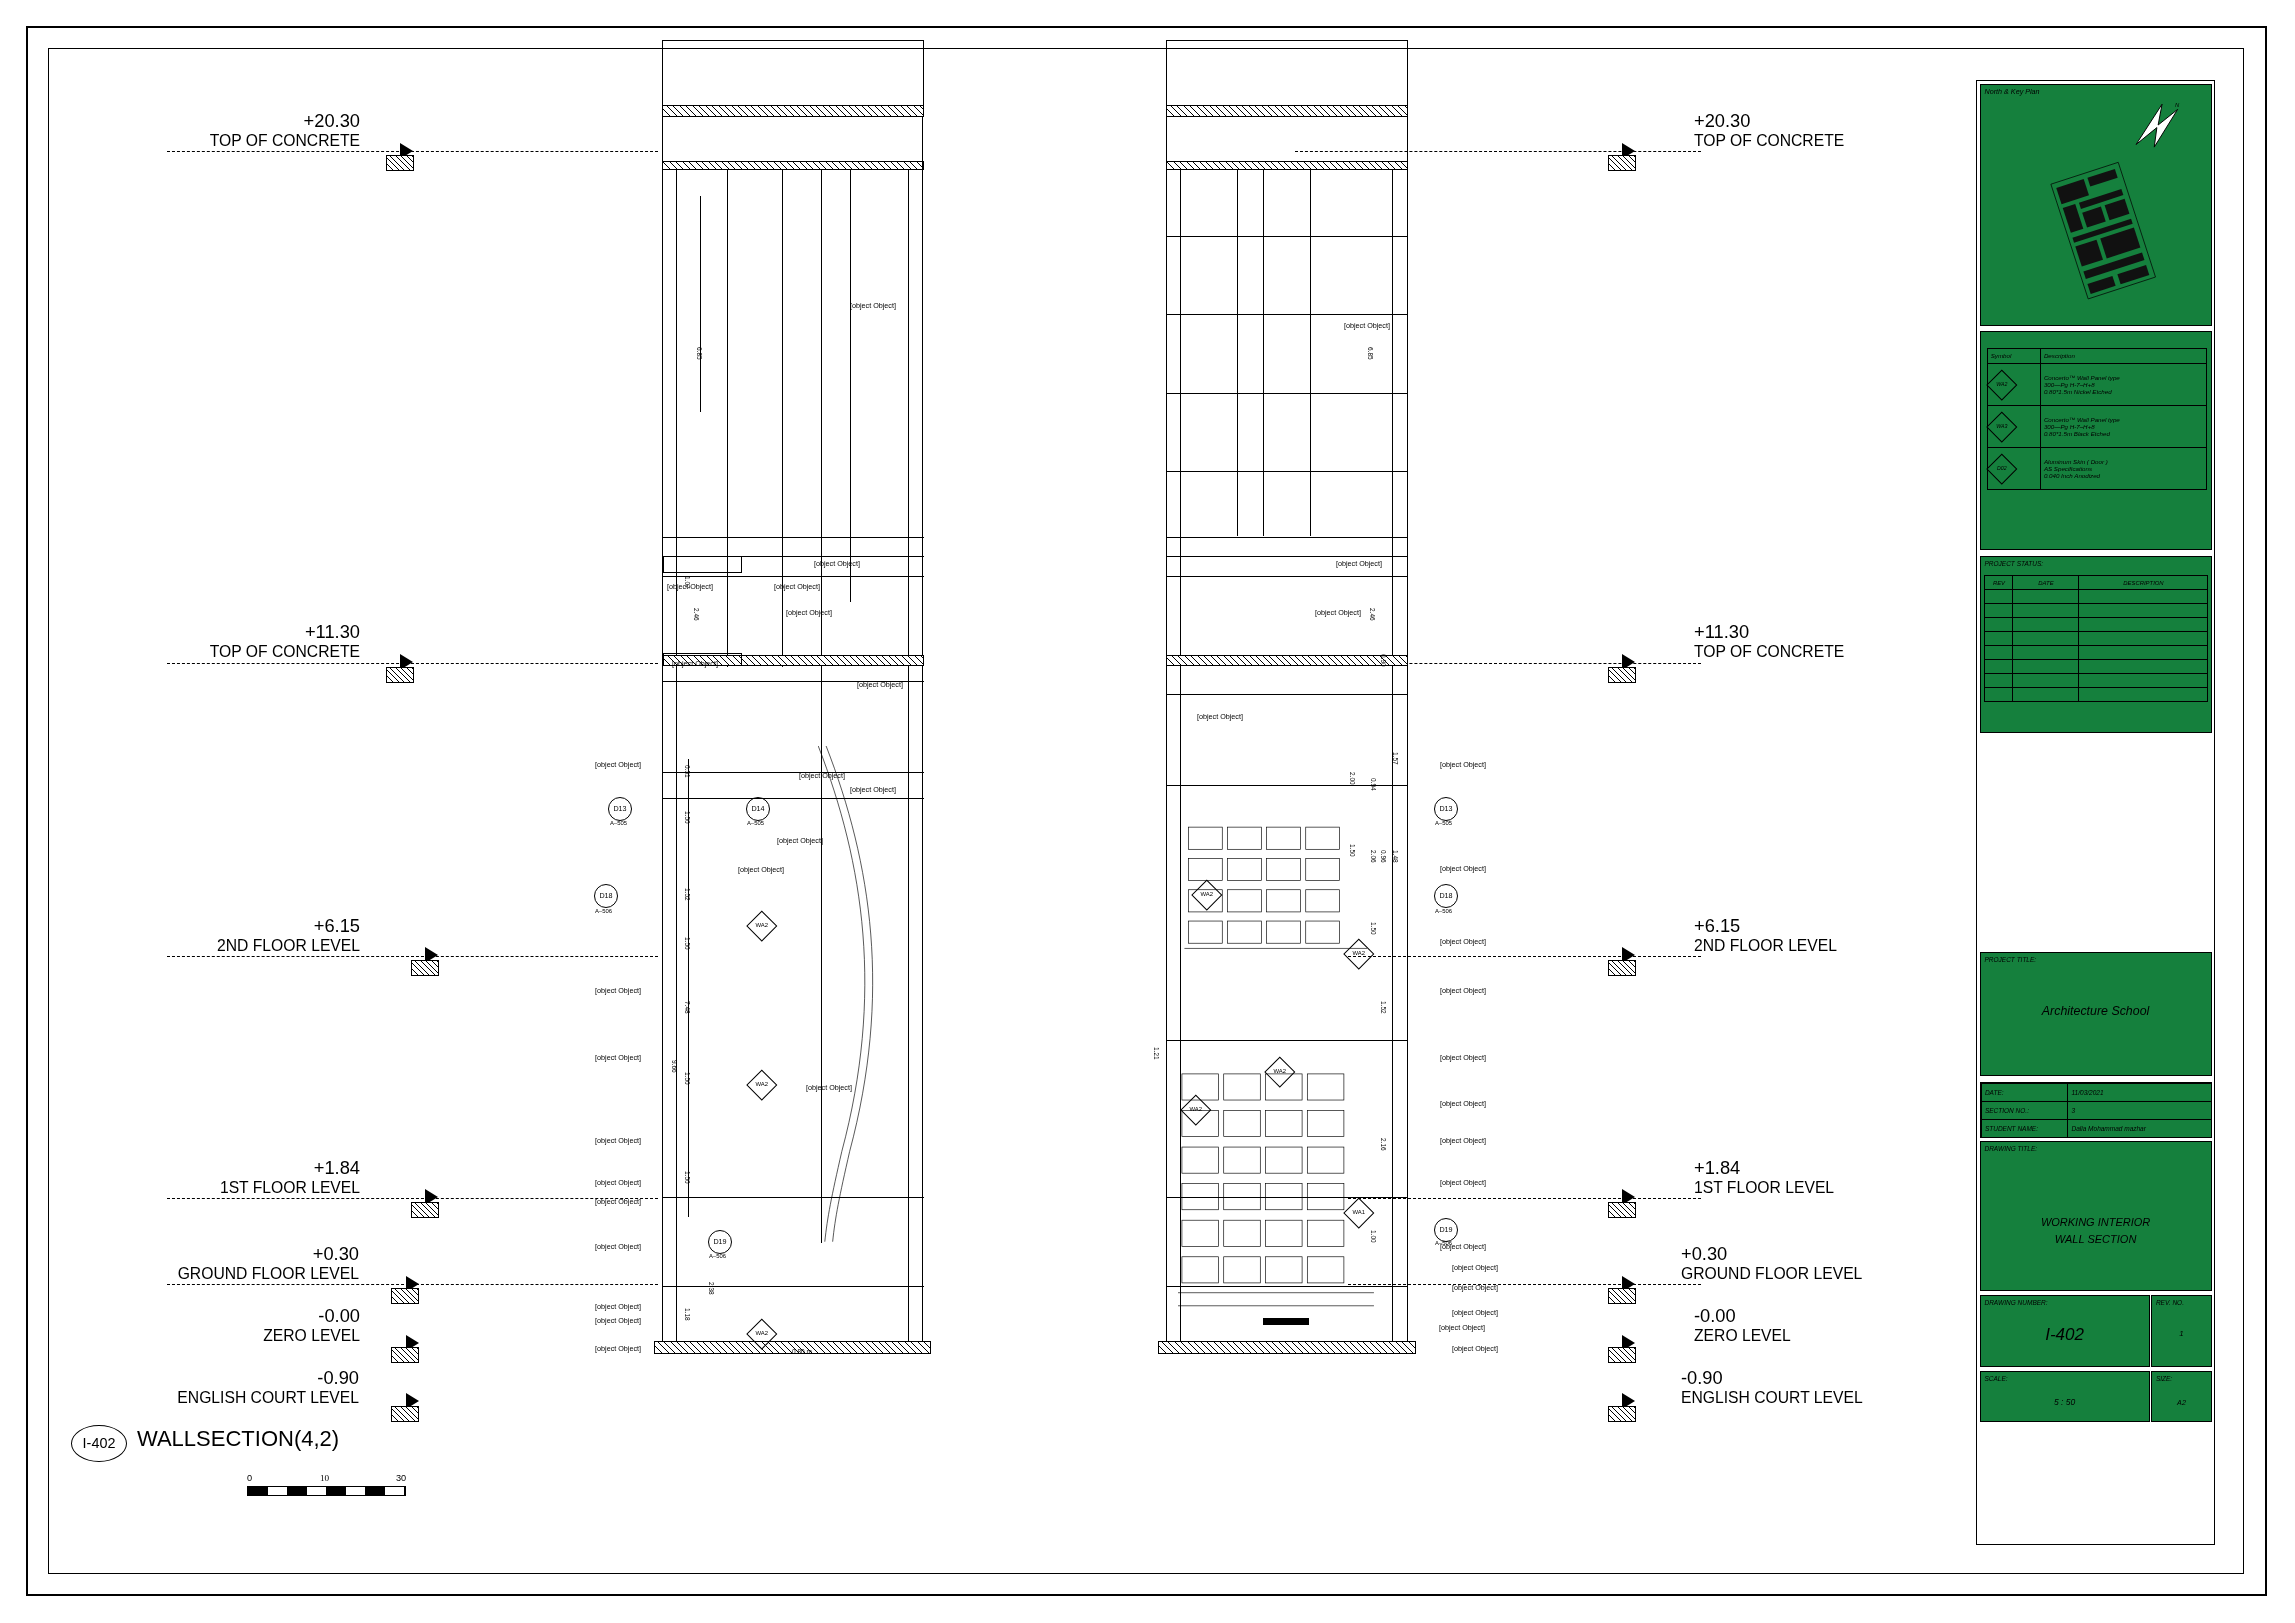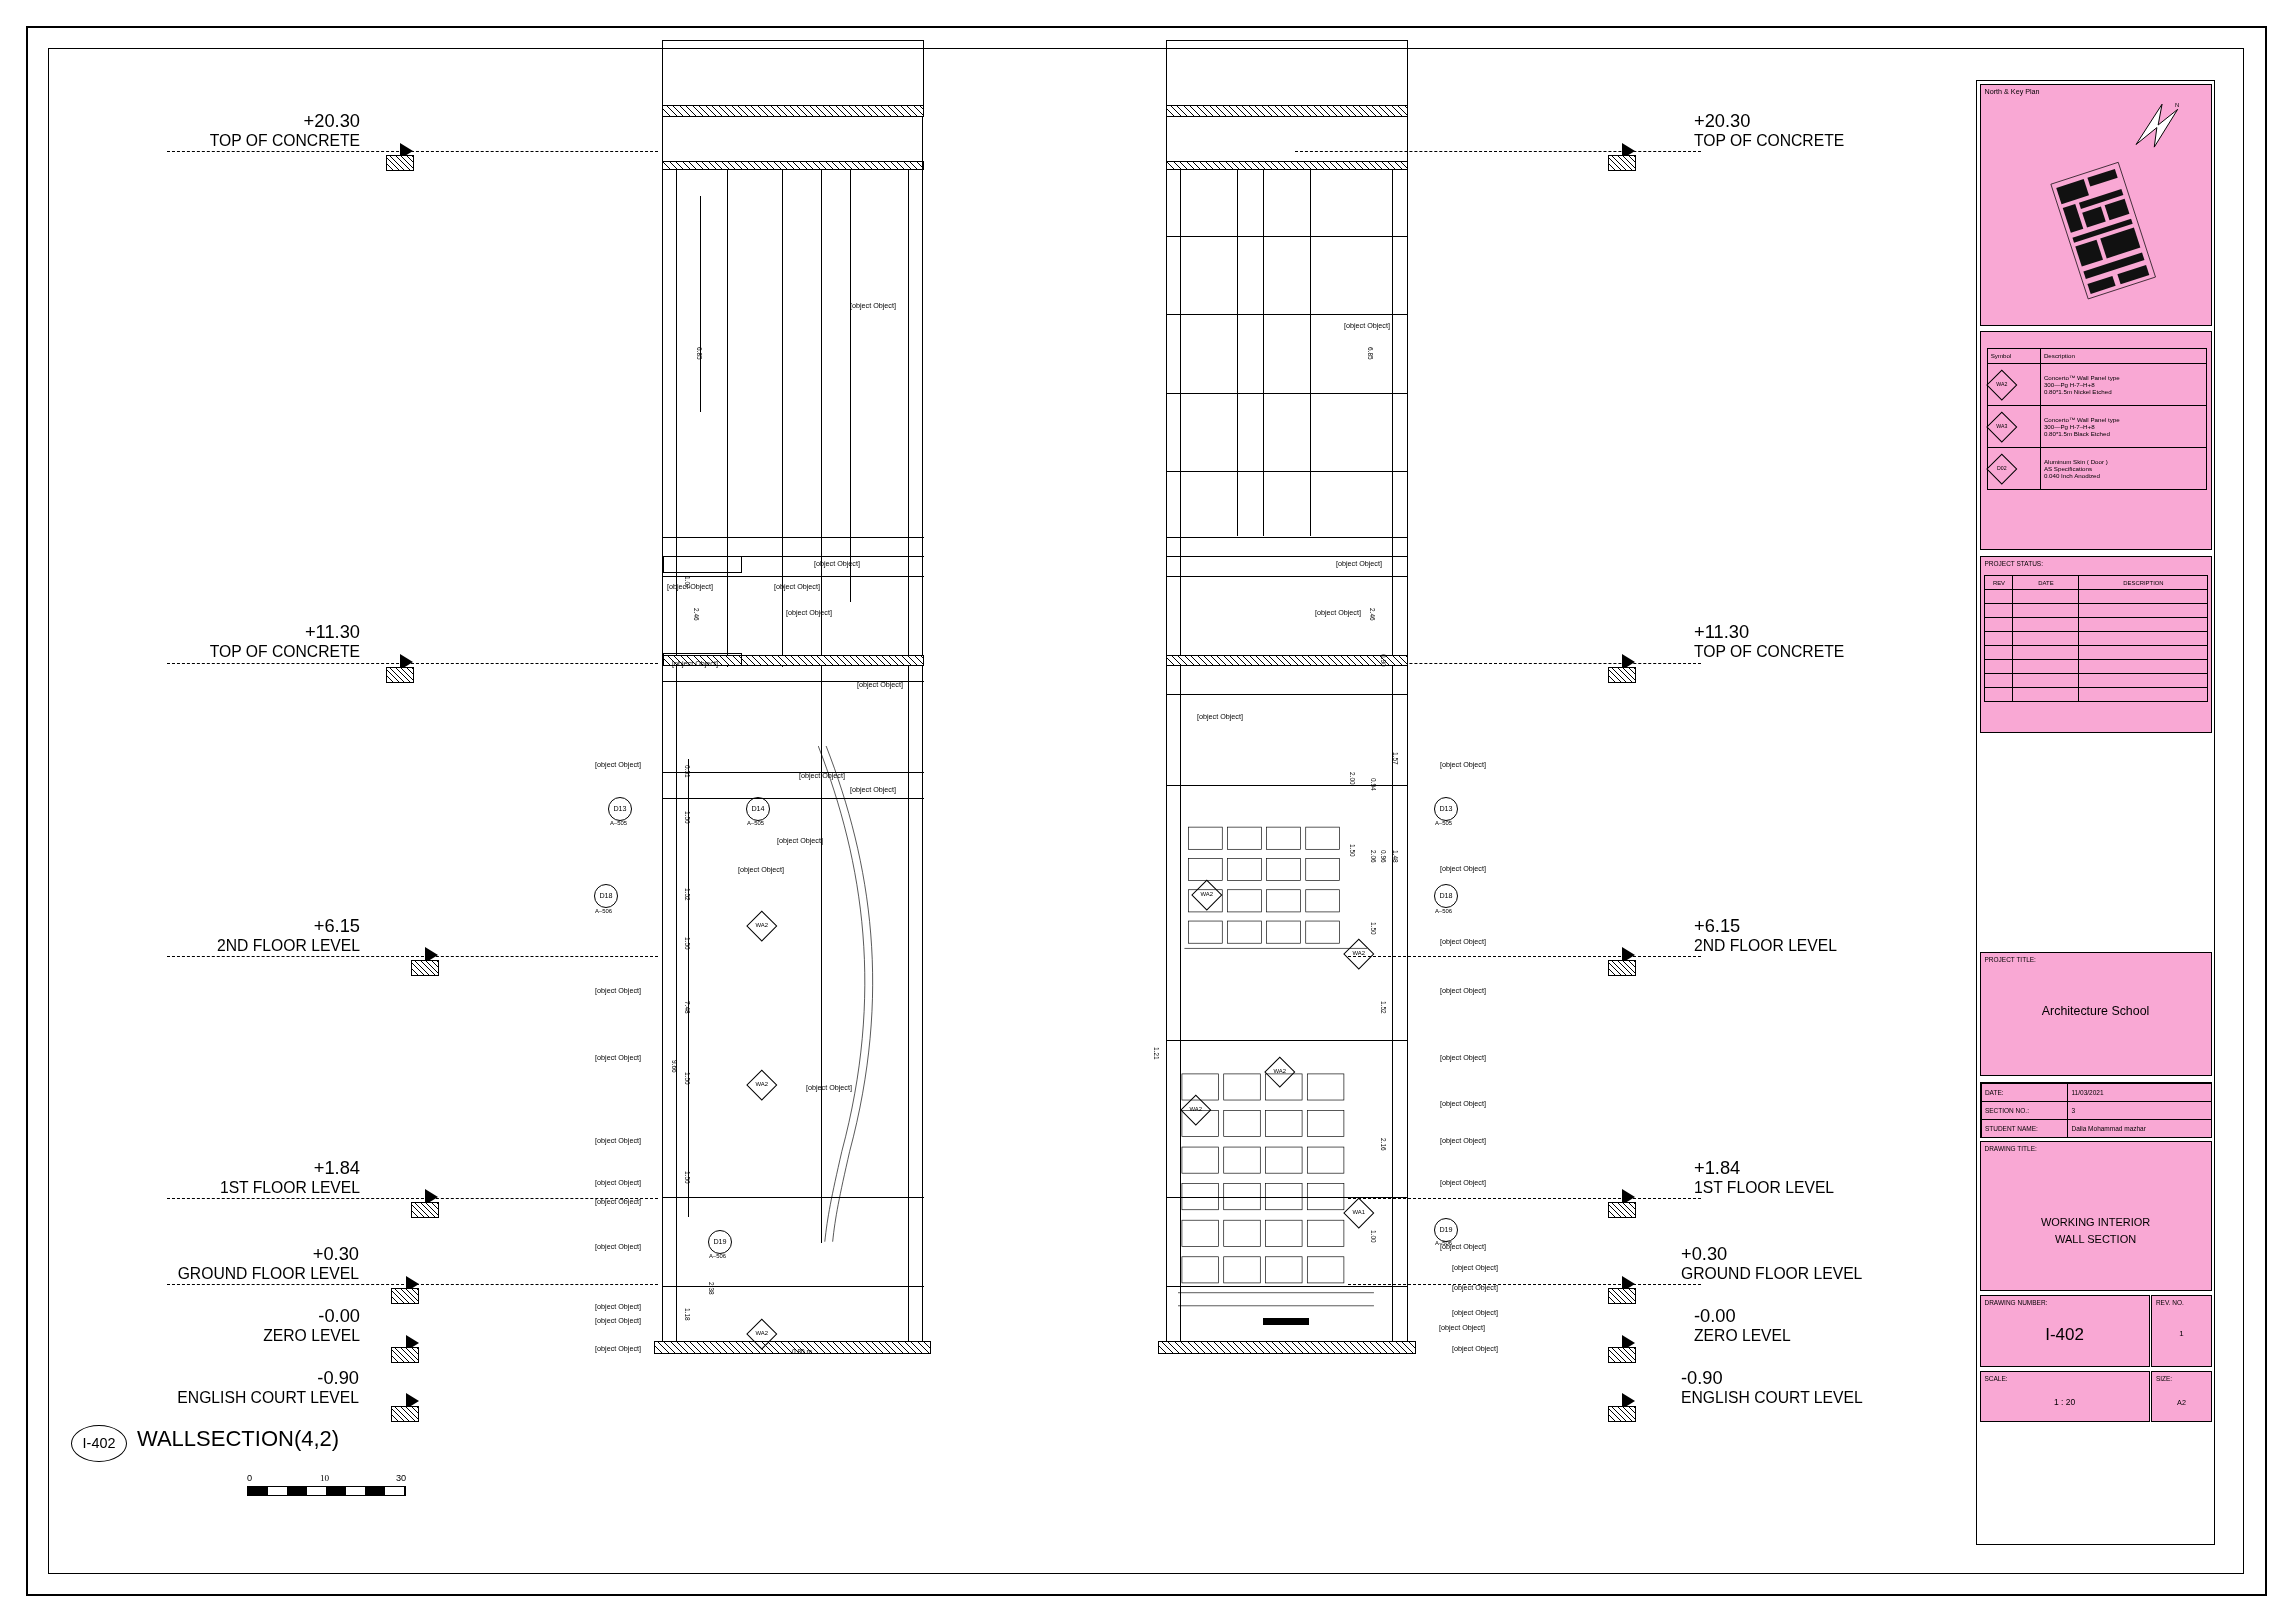--- a/index.html
+++ b/index.html
@@ -39,21 +39,22 @@
     left: 1976px; top: 80px;
     width: 239px; height: 1465px;
     border: 1px solid #000;
     box-sizing: border-box;
     font-size: 7.2px;
   }
   .tb-cell {
     position: absolute;
     border: 0.7px solid #000;
     box-sizing: border-box;
-    background: #f9a8d4;
+    background: #15803d;
+    font-style: italic;
   }
   
   .keyplan { left: 2.6px; top: 2.6px; width: 232px; height: 242px; }
   .keyplan-title { position:absolute; left:3.9px; top:2.6px; font-size:7.2px; }
   .north-arrow { position: absolute; right: 23.6px; top: 14.4px; width: 59px; height: 52px; }
   .keyplan-img { position:absolute; left: 63px; top: 63px; width: 118px; height: 164px; }
 
   
   .legendbox { left: 2.6px; top: 250px; width: 232px; height: 219px; }
   .legend-table { position:absolute; left: 6.5px; top: 15.7px; width: 220px; border-collapse: collapse; font-size: 6.2px;}
@@ -697,21 +698,21 @@
     <div class="tb-cell numbox">
       <div class="bx-label">DRAWING NUMBER:</div>
       <div class="bx-big">I-402</div>
     </div>
     <div class="tb-cell revbox">
       <div class="bx-label">REV. NO.</div>
       <div class="bx-mid">1</div>
     </div>
     <div class="tb-cell scalebox">
       <div class="bx-label">SCALE:</div>
-      <div class="bx-sm">1 : 20</div>
+      <div class="bx-sm">5 : 50</div>
     </div>
     <div class="tb-cell sizebox">
       <div class="bx-label">SIZE:</div>
       <div class="bx-sm2">A2</div>
     </div>
   </div>
 
 </div>
 
 

